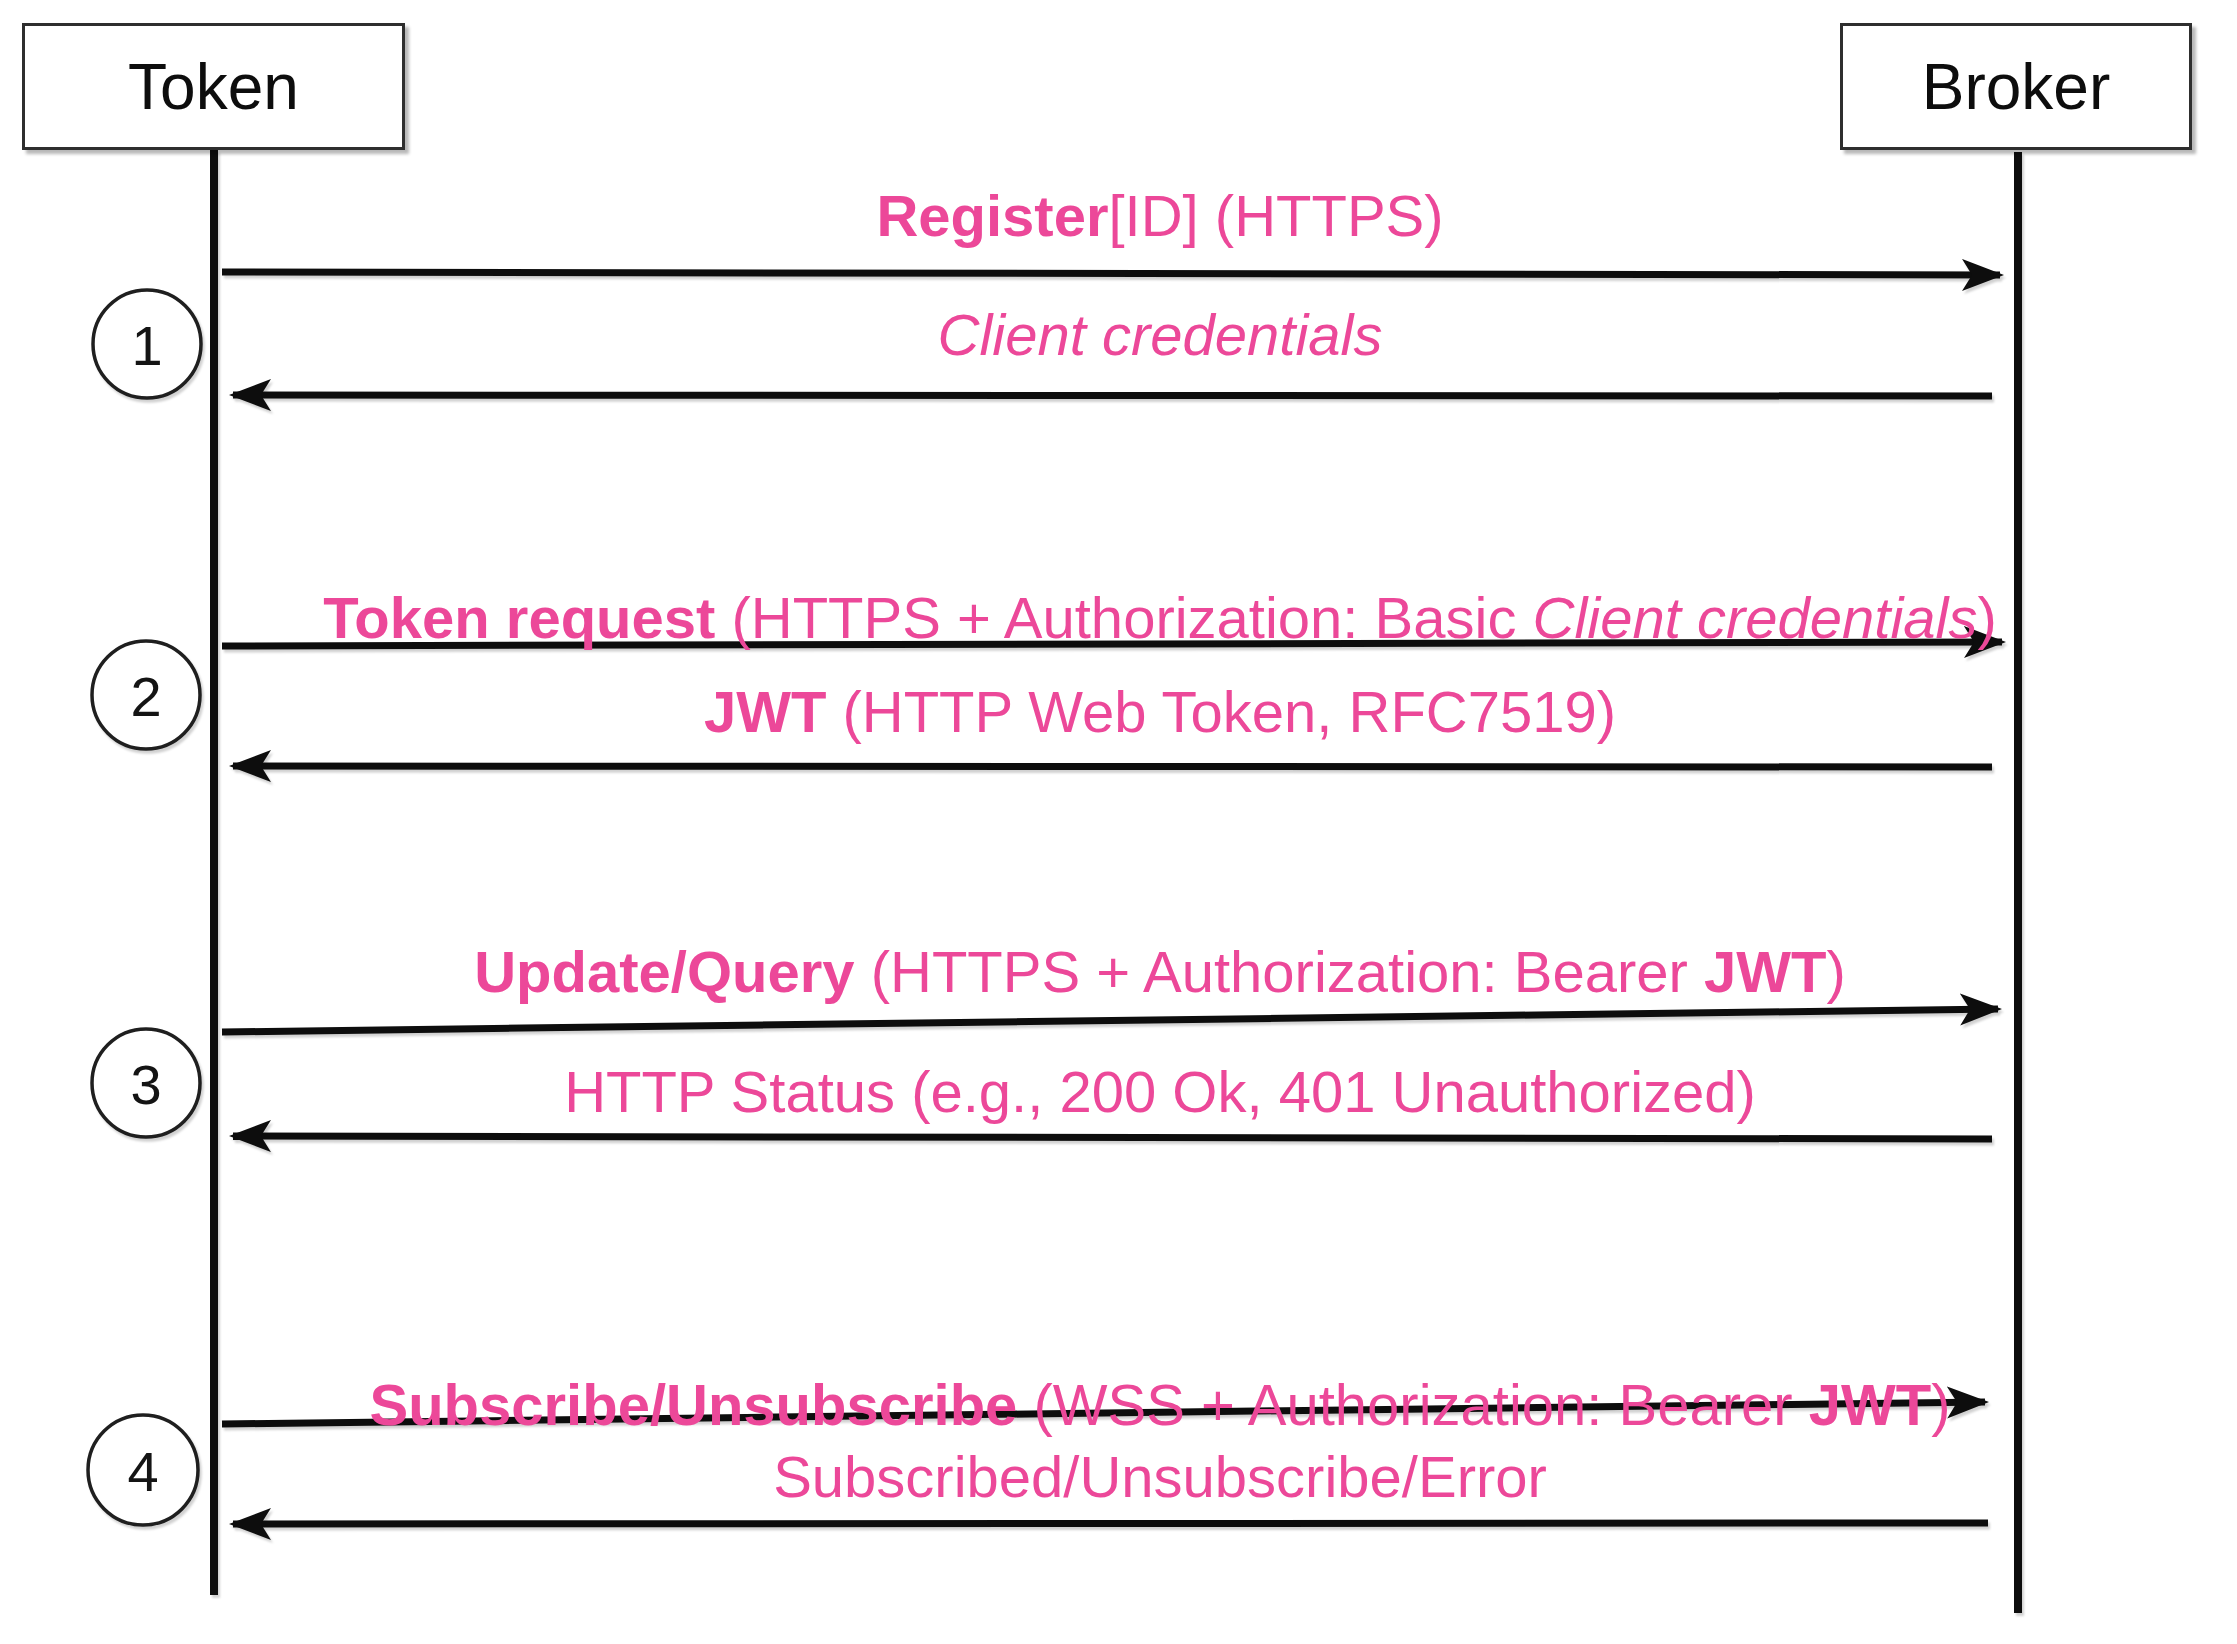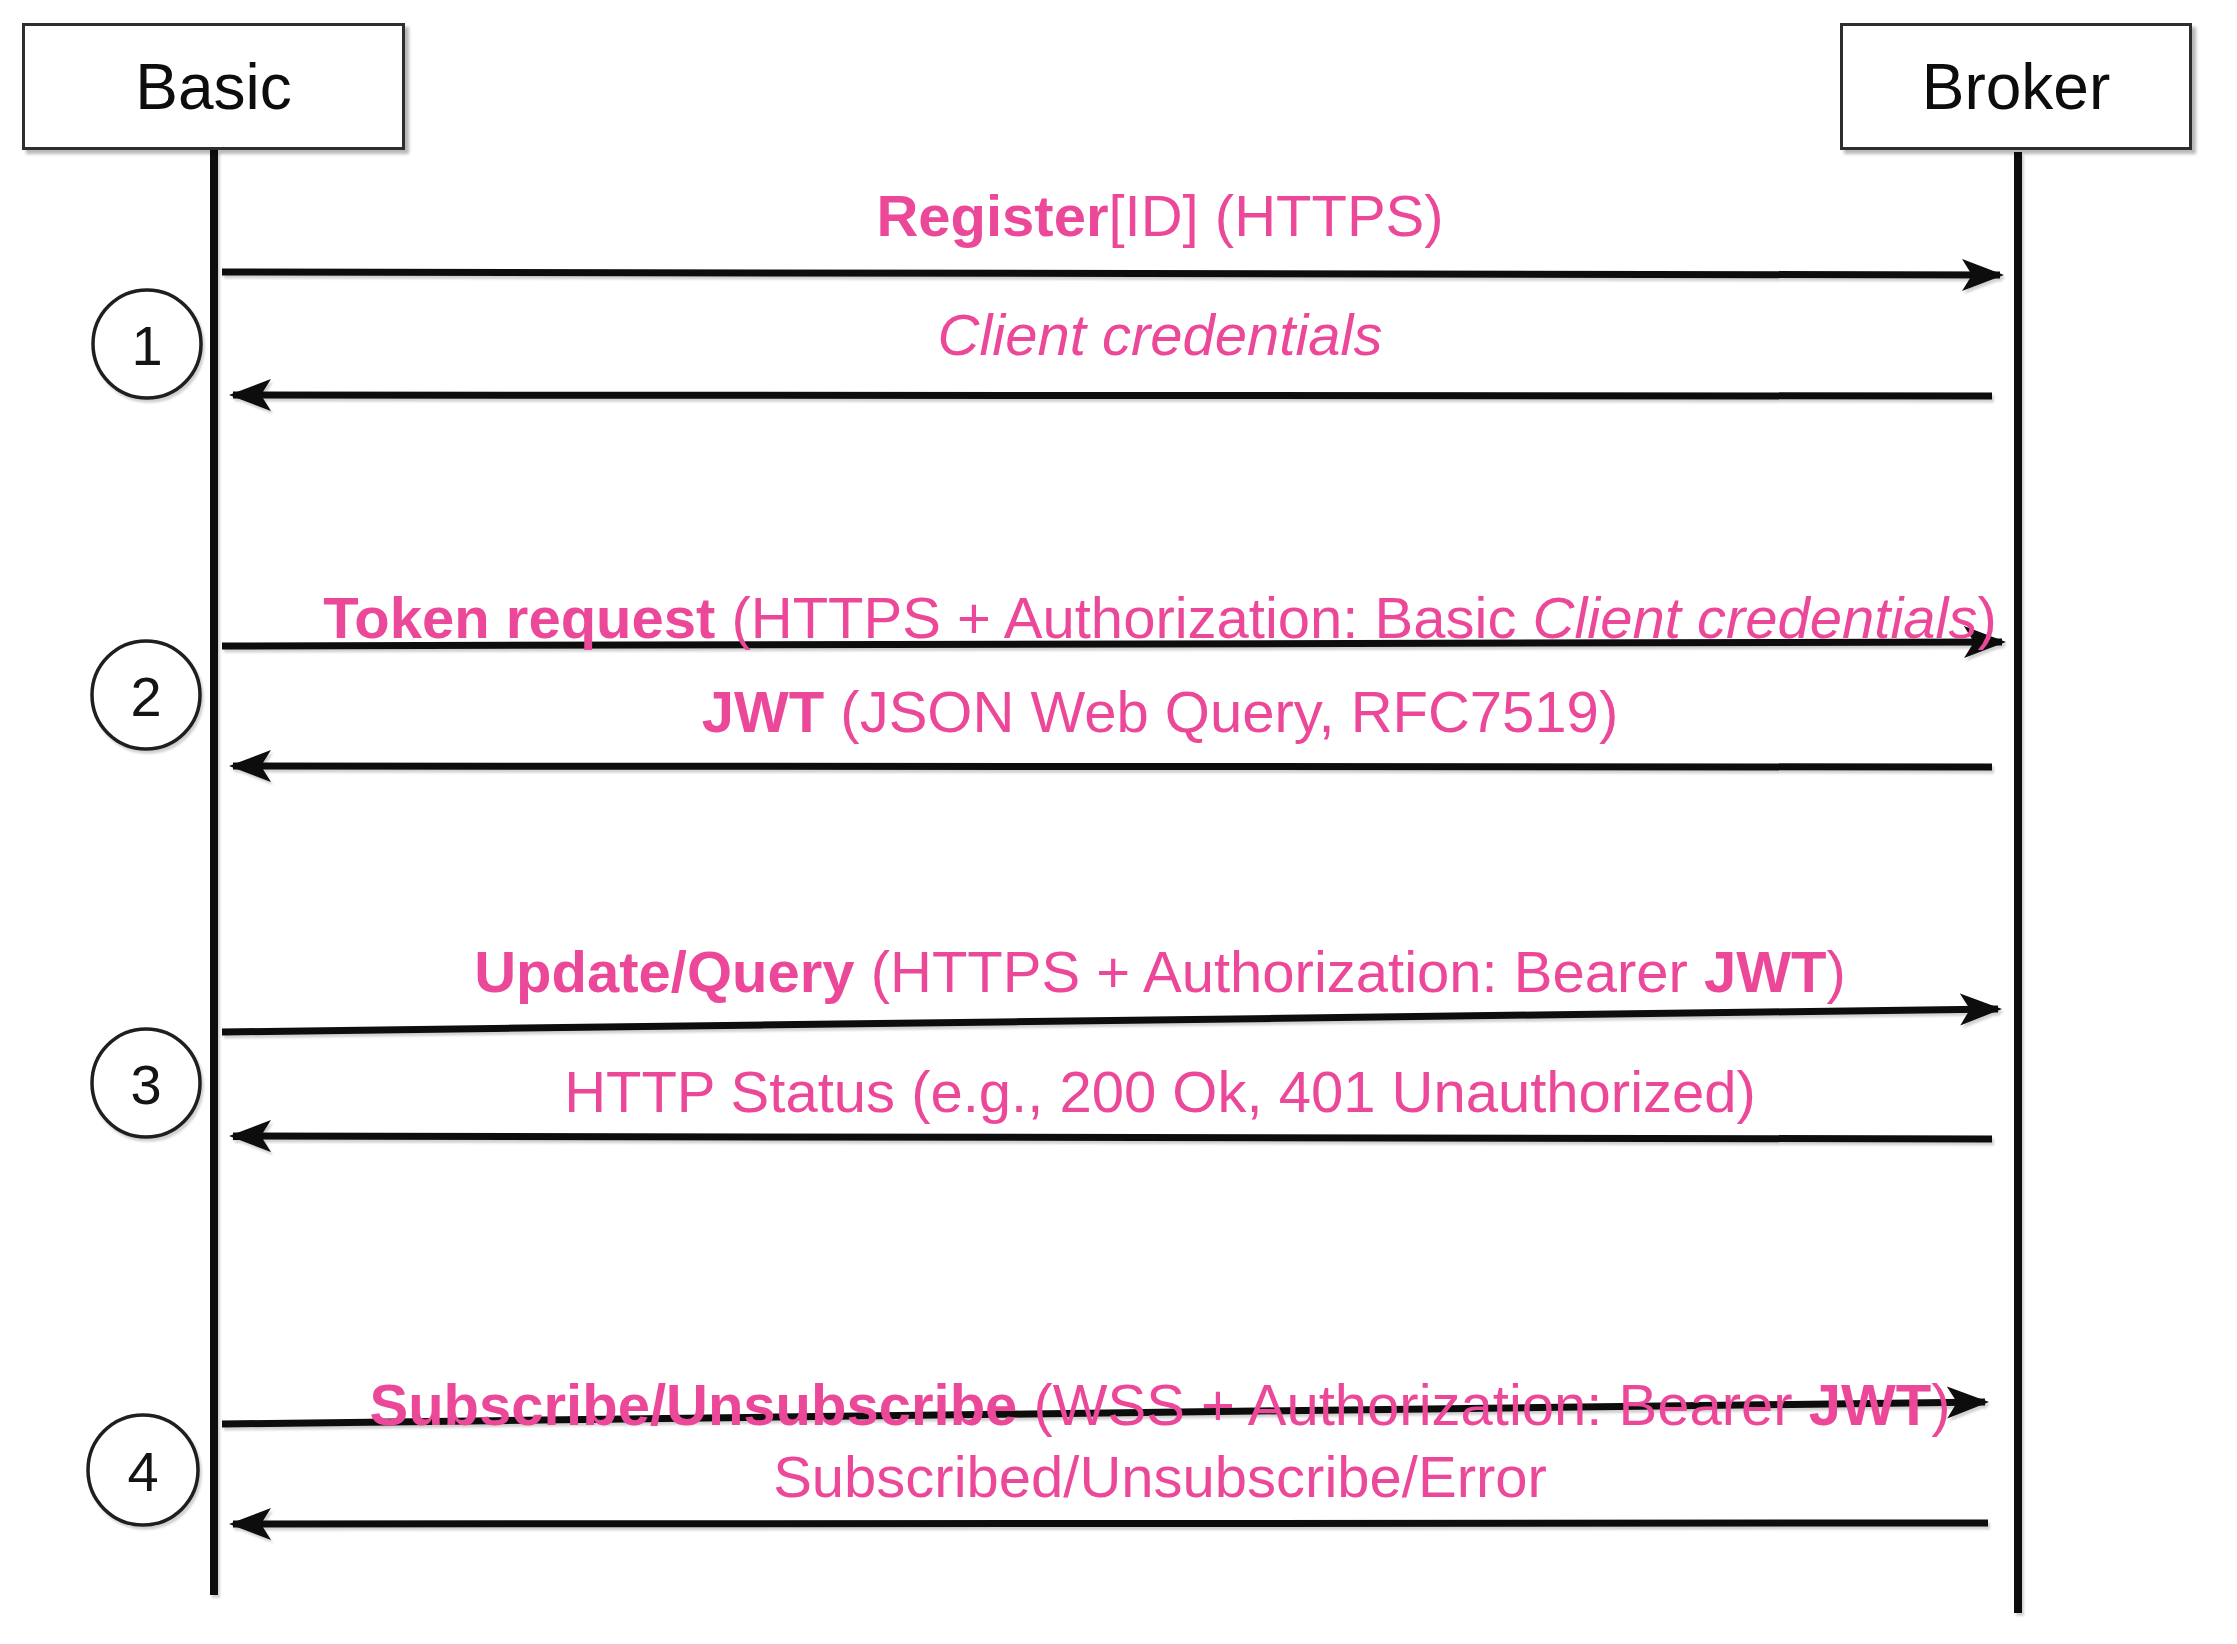--- a/index.html
+++ b/index.html
@@ -82,38 +82,38 @@
     <line x1="222" y1="1424" x2="1985" y2="1402" stroke="#0d0d0d" stroke-width="7" marker-end="url(#ahead)"></line>
     <line x1="1988" y1="1523" x2="233" y2="1524" stroke="#0d0d0d" stroke-width="7" marker-end="url(#ahead)"></line>
 
     <circle cx="147" cy="344" r="54" fill="#ffffff" stroke="#1f1f1f" stroke-width="3.5"></circle>
     <circle cx="146" cy="695" r="54" fill="#ffffff" stroke="#1f1f1f" stroke-width="3.5"></circle>
     <circle cx="146" cy="1083" r="54" fill="#ffffff" stroke="#1f1f1f" stroke-width="3.5"></circle>
     <circle cx="143" cy="1470" r="55" fill="#ffffff" stroke="#1f1f1f" stroke-width="3.5"></circle>
   </svg>
 
   <div class="actor-box client">
-    <span>Basic</span>
+    <span>Token</span>
   </div>
   <div class="actor-box broker">
     <span>Broker</span>
   </div>
 
   <div class="badge-num" style="left:147px; top:346px;">1</div>
   <div class="badge-num" style="left:146px; top:697px;">2</div>
   <div class="badge-num" style="left:146px; top:1085px;">3</div>
   <div class="badge-num" style="left:143px; top:1472px;">4</div>
 
   <div class="msg" style="top:179px;"><span class="b">Register</span><span class="r">[ID] (HTTPS)</span></div>
 
   <div class="msg" style="top:298px;"><span class="i">Client credentials</span></div>
 
   <div class="msg" style="top:581px;"><span class="b">Token request</span><span class="r"> (HTTPS + Authorization: Basic </span><span class="i">Client credentials</span><span class="r">)</span></div>
 
-  <div class="msg" style="top:675px;"><span class="b">JWT</span><span class="r"> (JSON Web Query, RFC7519)</span></div>
+  <div class="msg" style="top:675px;"><span class="b">JWT</span><span class="r"> (HTTP Web Token, RFC7519)</span></div>
 
   <div class="msg" style="top:935px;"><span class="b">Update/Query</span><span class="r"> (HTTPS + Authorization: Bearer </span><span class="b">JWT</span><span class="r">)</span></div>
 
   <div class="msg" style="top:1055px;"><span class="r">HTTP Status (e.g., 200 Ok, 401 Unauthorized)</span></div>
 
   <div class="msg" style="top:1329px;margin-top:39px;"><span class="b">Subscribe/Unsubscribe</span><span class="r"> (WSS + Authorization: Bearer </span><span class="b">JWT</span><span class="r">)</span></div>
 
   <div class="msg" style="top:1440px;"><span class="r">Subscribed/Unsubscribe/Error</span></div>
 
 </div>

